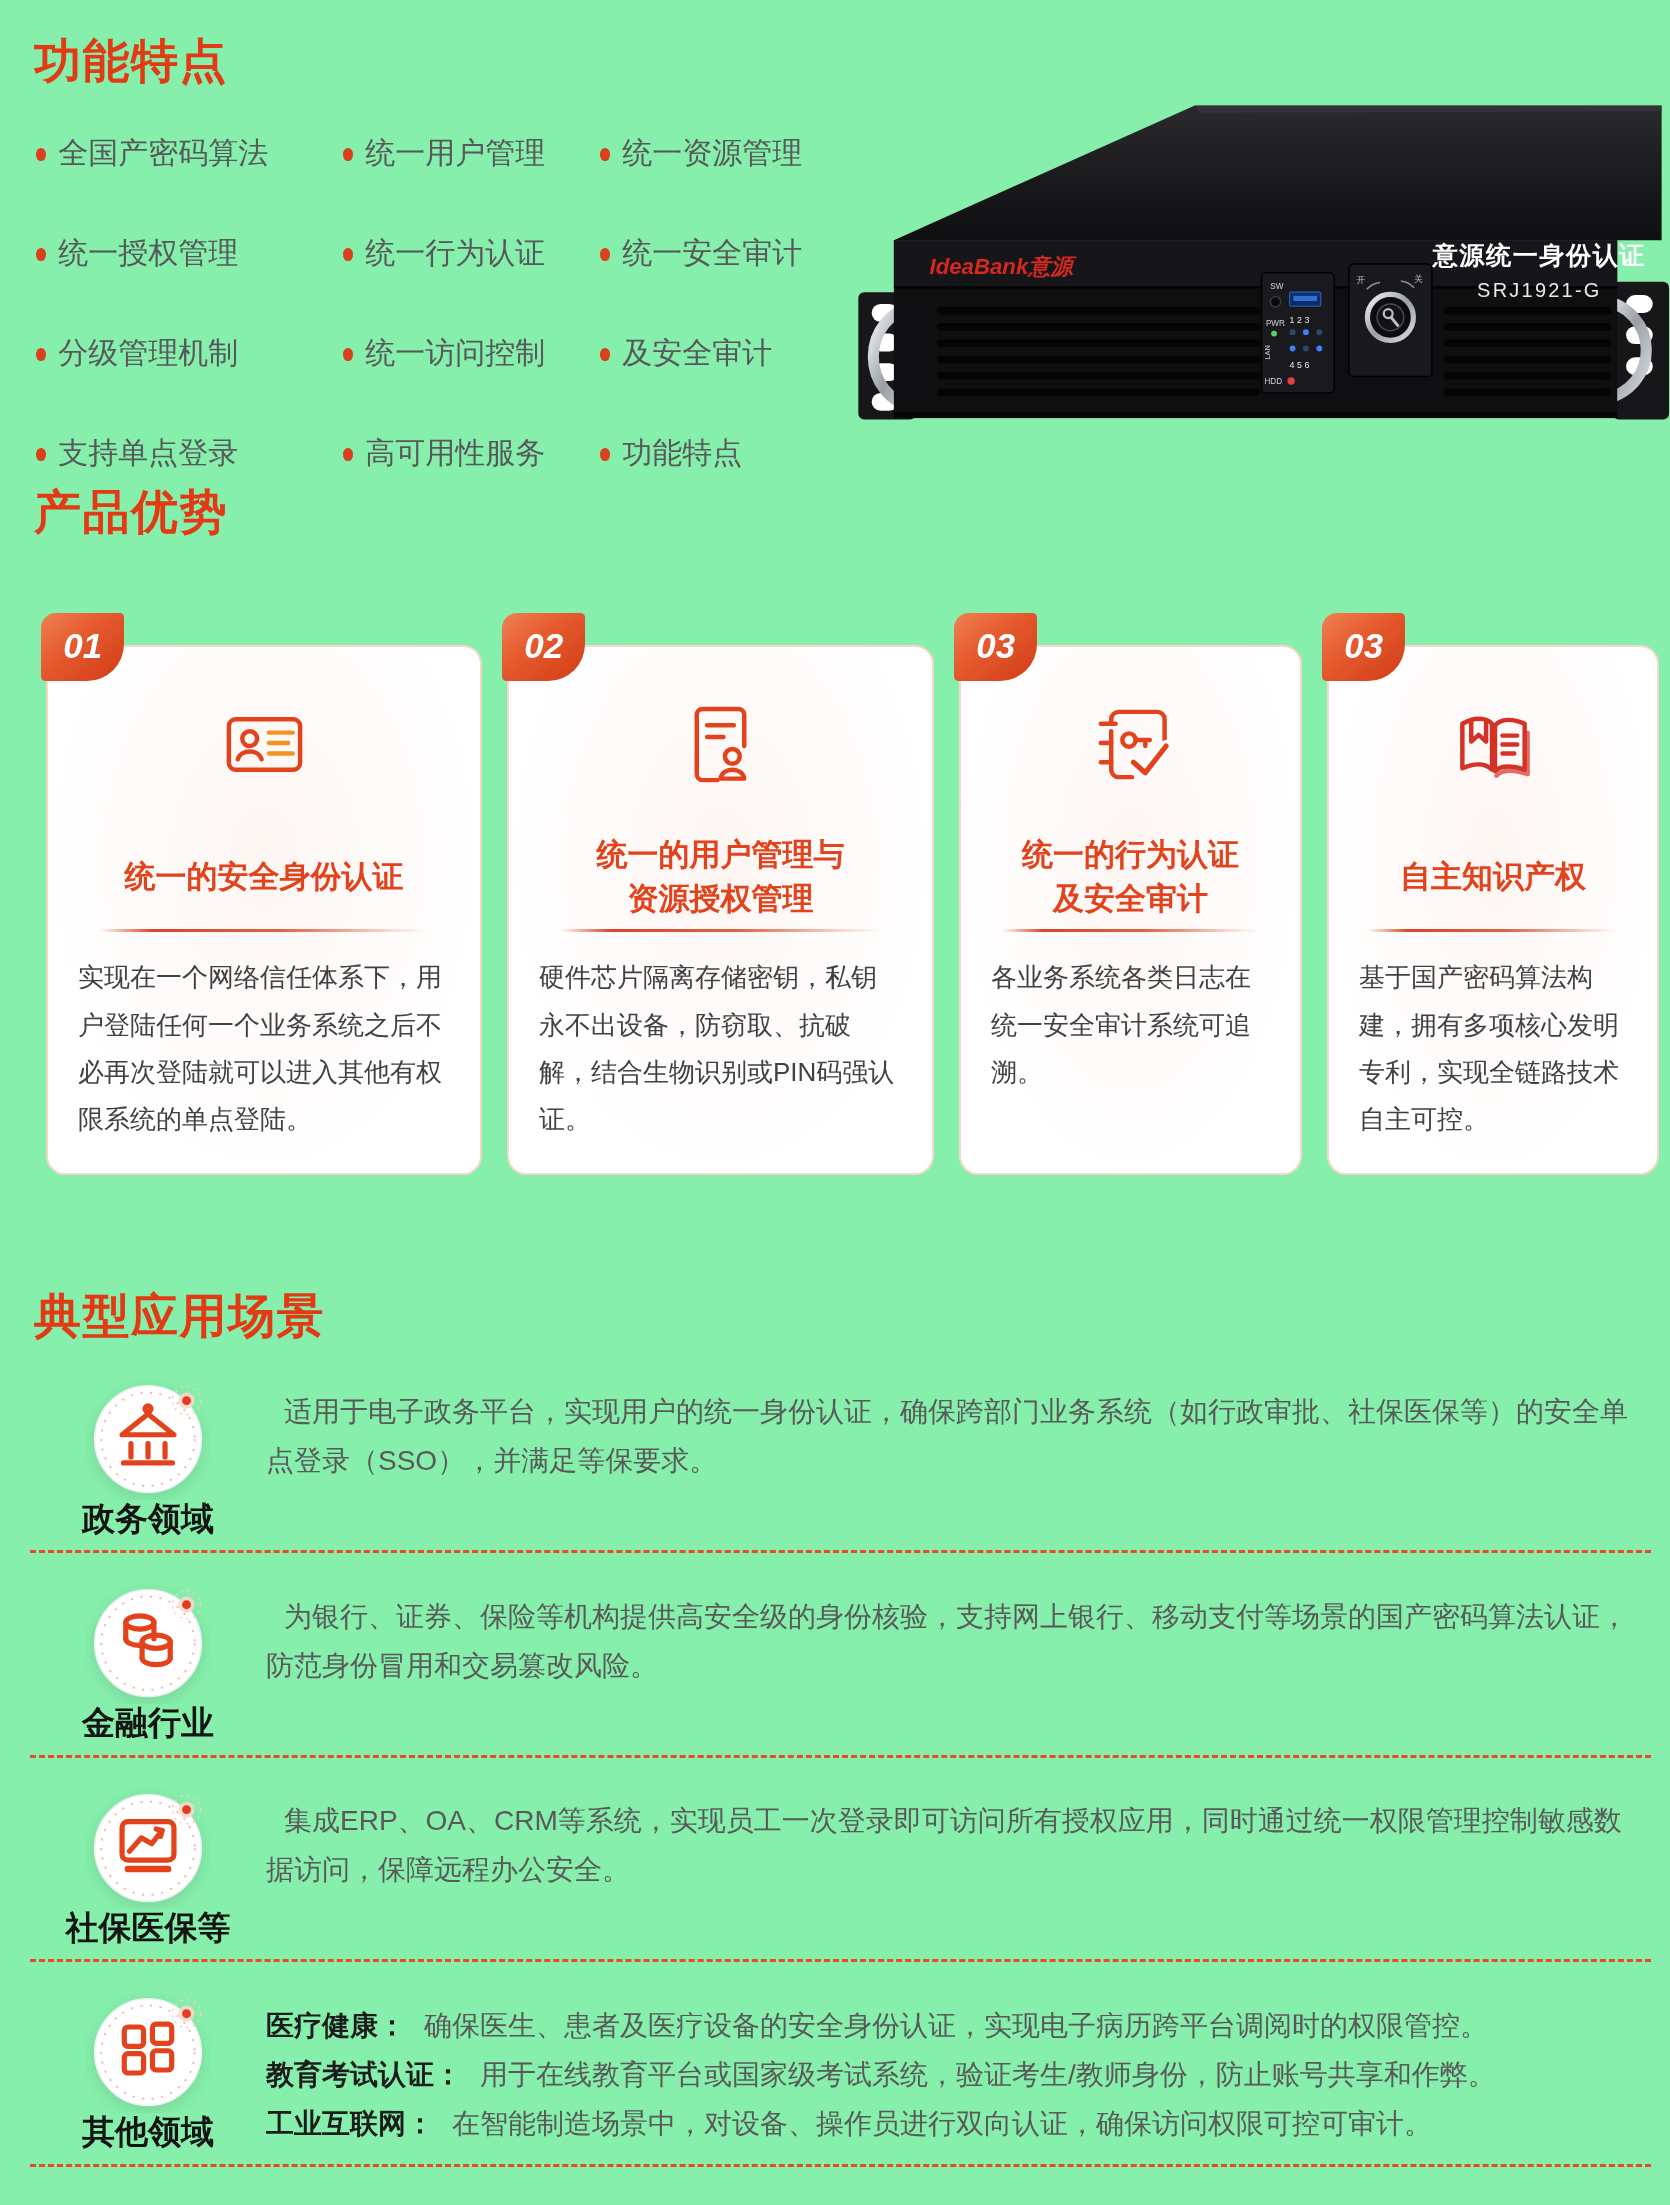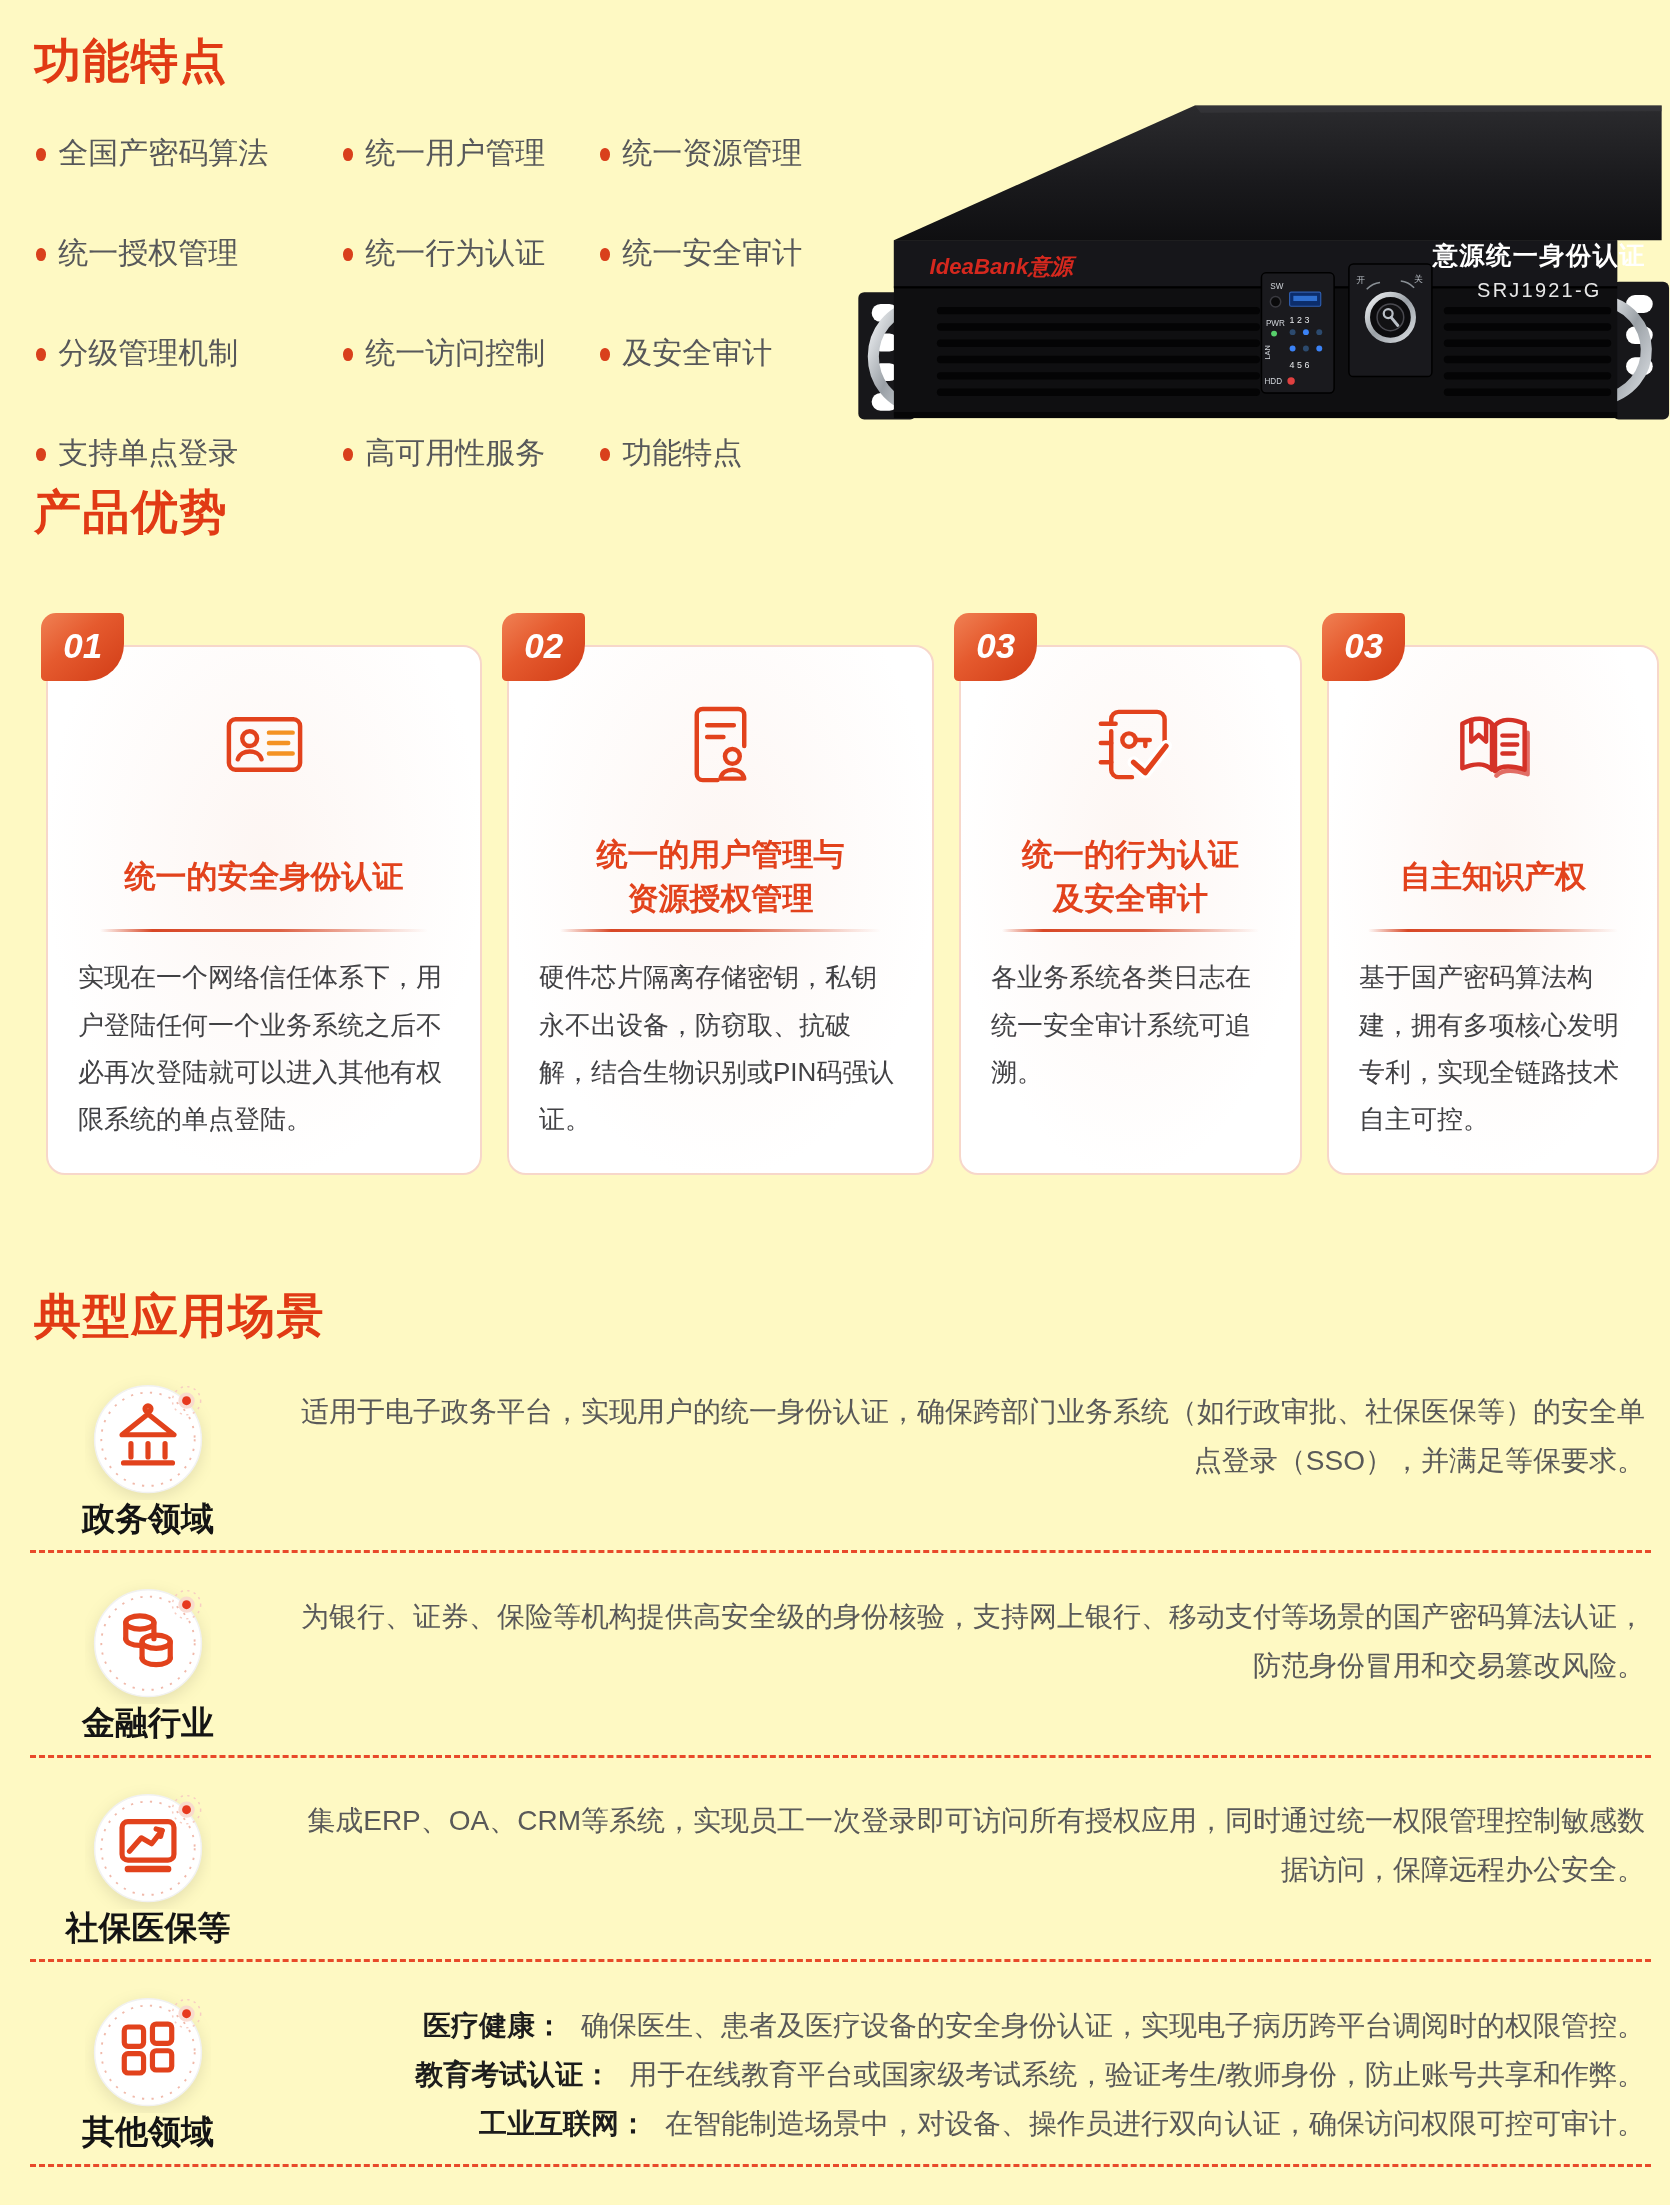--- a/index.html
+++ b/index.html
@@ -1,17 +1,17 @@
 <!DOCTYPE html>
 <html style="font-size:12px"><head>
 <meta charset="utf-8">
 <style>
   html,body{margin:0;padding:0;background:#fff;}
   body{width:1670px;height:2205px;font-family:"Liberation Sans","DejaVu Sans",sans-serif;position:relative;overflow:hidden;}
-  .page{position:absolute;inset:0;background:#fef9c3;}
+  .page{position:absolute;inset:0;background:#86efac;}
 
   .sec-heading{position:absolute;font-size:47px;font-weight:800;color:#e13a14;letter-spacing:1.5px;}
   #features-heading{left:34px;top:30px;}
   #adv-heading{left:34px;top:481px;}
   #scen-heading{left:34px;top:1285px;}
 
   
   .features-grid{position:absolute;left:36px;top:135px;width:809px;display:grid;
     grid-template-columns:307px 257px auto;row-gap:64px;}
   .feature-item{display:flex;align-items:center;gap:12.6px;font-size:30px;color:#57585a;height:36px;}
@@ -34,21 +34,21 @@
     text-align:center;color:#e2421c;font-size:31px;font-weight:800;line-height:1.42;white-space:pre-line;}
   .card-divider{width:76%;height:3px;margin:7.4px auto 0;border-radius:1.5px;
     background:linear-gradient(90deg,rgba(214,61,26,0) 0%,rgba(214,61,26,.95) 16%,rgba(214,61,26,.8) 55%,rgba(214,61,26,.15) 90%,rgba(214,61,26,0) 100%);}
   .card-body{margin:22px 30px 0;font-size:26px;line-height:1.82;color:#414144;text-align:left;}
 
   
   .scenarios{position:absolute;left:30px;top:1374px;width:1621px;}
   .scen-row{display:flex;align-items:flex-start;min-height:166px;}
   .scen-icon-col{width:236px;flex:none;display:flex;flex-direction:column;align-items:center;}
   .scen-label{font-size:33px;font-weight:800;color:#141414;line-height:1.15;margin-top:0px;}
-  .scen-text{flex:1;font-size:28px;line-height:1.75;color:#595959;margin-top:13.4px;padding-right:6px;text-align:right;}
+  .scen-text{flex:1;font-size:28px;line-height:1.75;color:#595959;margin-top:13.4px;padding-right:6px;}
   .scen-text p{margin:0;}
   .scen-lead{font-weight:800;color:#1c1c1c;margin-right:18px;}
   .scen-divider{border:none;border-top:3px dashed #e84a2a;margin:10.4px 0 25px 0;}
 
   svg text{font-family:"Liberation Sans","DejaVu Sans",sans-serif;}
 </style>
 </head>
 <body>
 
 <div class="page">

